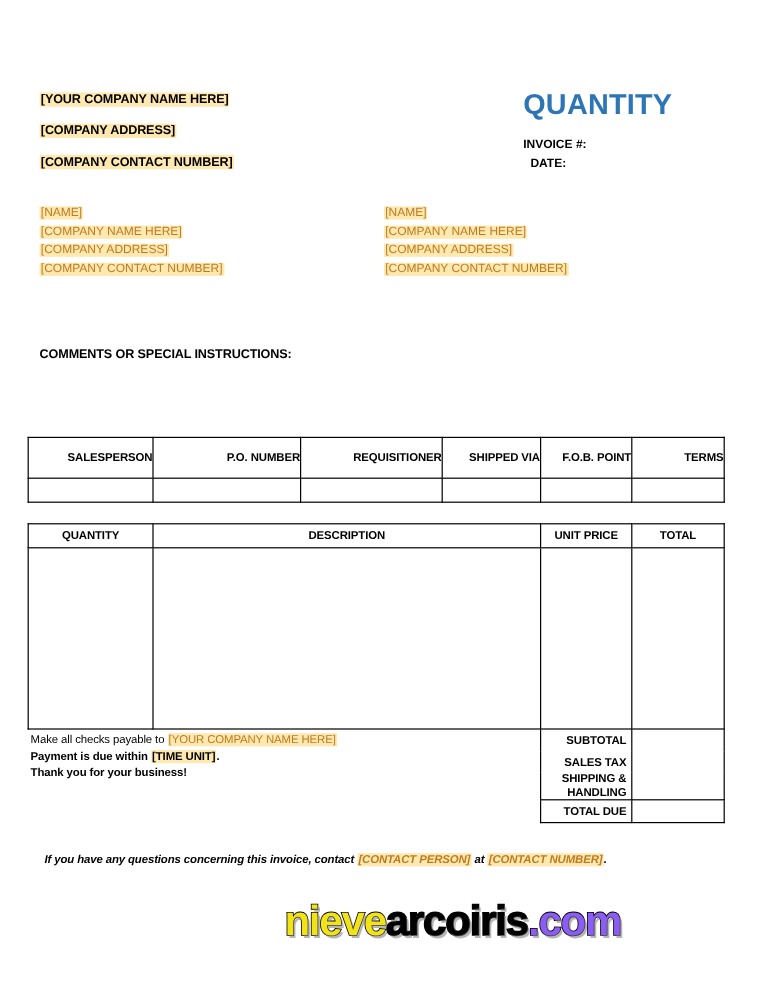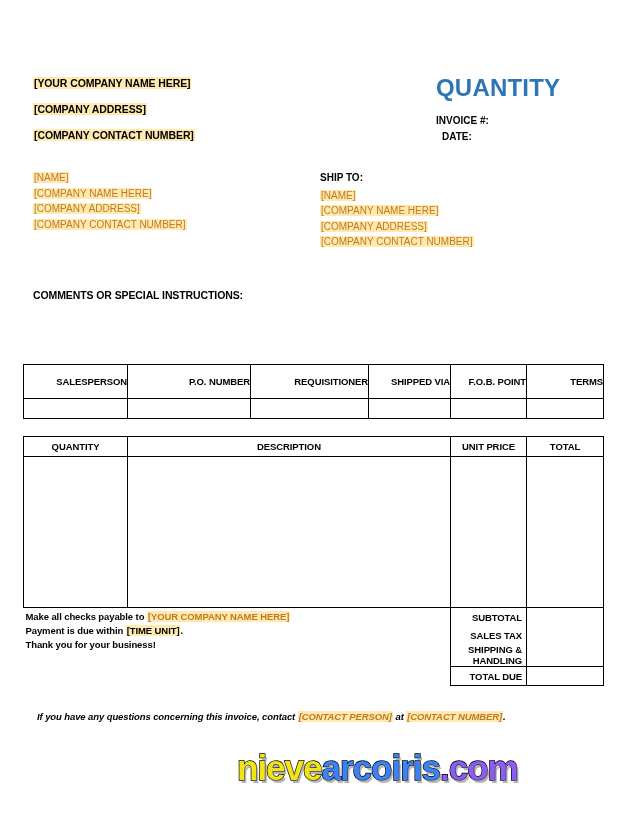--- a/index.html
+++ b/index.html
@@ -157,21 +157,21 @@
   #items-table td.totals-box {
     border: 1px solid #000;
   }
 
   .notes-inner {
     padding: 2px 0 0 2px;
     line-height: 14px;
     font-size: 9.5px;
     text-align: left;
   }
-  .notes-inner .l1 { font-weight: bold; }
+  .notes-inner .l1 { font-weight: normal; }
   .notes-inner .l2, .notes-inner .l3 { font-weight: bold; }
 
   
   .footer-note {
     position: absolute;
     left: 37px;
     top: 711px;
     font-size: 9.5px;
     font-style: italic;
     font-weight: bold;
@@ -189,21 +189,21 @@
     font-family: "Liberation Sans", sans-serif;
     letter-spacing: -1px;
     white-space: nowrap;
   }
   .logo span {
     -webkit-text-stroke: 1.4px #000000;
     paint-order: stroke fill;
     text-shadow: 2px 3px 0 rgba(120,120,120,0.55);
   }
   .logo .p1 { color: #F2E317; }
-  .logo .p2 { color: #3b82f6; }
+  .logo .p2 { color: #000000; }
   .logo .p3 { color: #8b5cf6; }
 </style>
 </head>
 <body>
 
 <div class="page">
 
   <div class="company-block">
     <div class="line"><span class="hl-b">[YOUR COMPANY NAME HERE]</span></div>
     <div class="line"><span class="hl-b">[COMPANY ADDRESS]</span></div>
@@ -224,21 +224,20 @@
   </div>
 
   <div class="addr to">
     <div class="row"><span class="hl">[NAME]</span></div>
     <div class="row"><span class="hl">[COMPANY NAME HERE]</span></div>
     <div class="row"><span class="hl">[COMPANY ADDRESS]</span></div>
     <div class="row"><span class="hl">[COMPANY CONTACT NUMBER]</span></div>
   </div>
 
   <div class="addr shipto">
-    <div class="hdr">SHIP TO:</div>
     <div class="row"><span class="hl">[NAME]</span></div>
     <div class="row"><span class="hl">[COMPANY NAME HERE]</span></div>
     <div class="row"><span class="hl">[COMPANY ADDRESS]</span></div>
     <div class="row"><span class="hl">[COMPANY CONTACT NUMBER]</span></div>
   </div>
 
   <div class="comments">COMMENTS OR SPECIAL INSTRUCTIONS:</div>
 
   <table class="grid" id="info-table">
     <colgroup>

